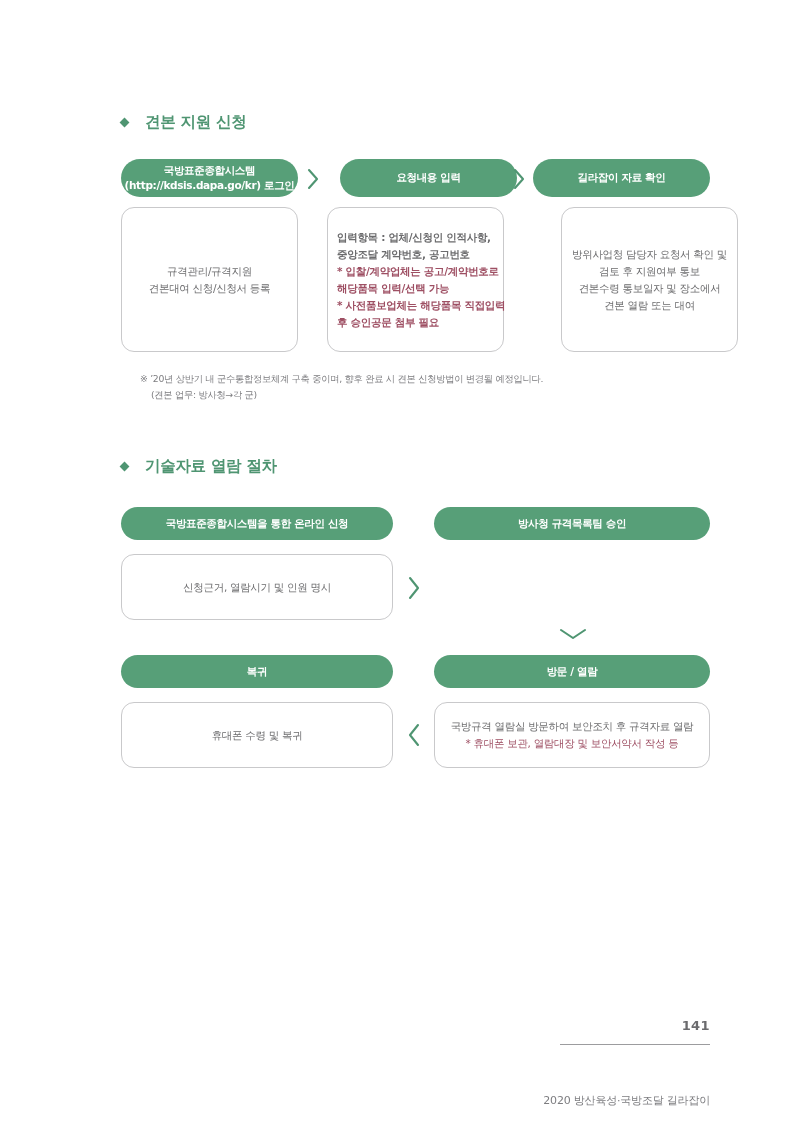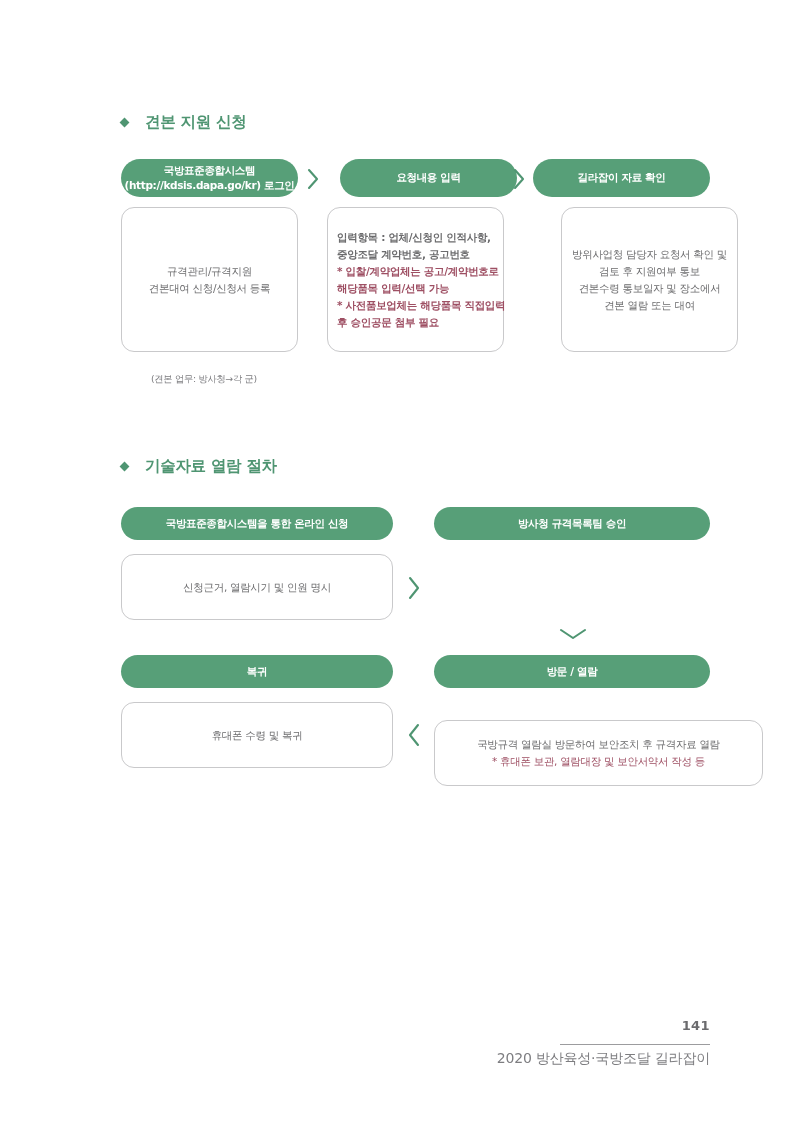--- a/index.html
+++ b/index.html
@@ -115,22 +115,22 @@
     position: absolute;
     right: 90px;
     top: 1044px;
     width: 150px;
     height: 1px;
     background: #9c9c9e;
   }
   .footer-text {
     position: absolute;
     right: 90px;
-    top: 1050px;
-    font-size: 14px;
+    top: 1093px;
+    font-size: 11px;
     color: #7d7d80;
     letter-spacing: -0.2px;
     white-space: nowrap;
   }
 </style>
 </head>
 <body>
 
 <div class="page">
 
@@ -179,20 +179,21 @@
   </div>
 
   <div class="bodybox centered" style="left:533px; top:207px; width:177px; height:145px;margin-left:28px;">
     <span class="ln">방위사업청 담당자 요청서 확인 및</span>
     <span class="ln">검토 후 지원여부 통보</span>
     <span class="ln">견본수령 통보일자 및 장소에서</span>
     <span class="ln">견본 열람 또는 대여</span>
   </div>
 
   <div class="footnote" style="left:140px; top:371px;">
+    <span class="ln1">※ ’20년 상반기 내 군수통합정보체계 구축 중이며, 향후 완료 시 견본 신청방법이 변경될 예정입니다.</span>
     <span class="ln2">(견본 업무: 방사청→각 군)</span>
   </div>
 
   <div class="section-heading" style="left:121px; top:456px;">
     <span class="diamond-bullet"></span>
     <span>기술자료 열람 절차</span>
   </div>
 
   <div class="pill" style="left:121px; top:507px; width:272px; height:33px;">
     <span>국방표준종합시스템을 통한 온라인 신청</span>
@@ -226,21 +227,21 @@
 
   <div class="chev" style="left:406px; top:722px;">
     <svg width="16" height="26" viewBox="0 0 16 26">
       <polyline points="12,3 4,13 12,23" fill="none" stroke="#4f9572" stroke-width="2.1" stroke-linecap="round" stroke-linejoin="round"></polyline>
     </svg>
   </div>
 
   <div class="pill" style="left:434px; top:655px; width:276px; height:33px;">
     <span>방문 / 열람</span>
   </div>
-  <div class="bodybox centered" style="left:434px; top:702px; width:329px; height:66px;margin-top:18px;">
+  <div class="bodybox centered" style="left:434px; top:702px; width:276px; height:66px;">
     <span class="ln">국방규격 열람실 방문하여 보안조치 후 규격자료 열람</span>
     <span class="ln accent">* 휴대폰 보관, 열람대장 및 보안서약서 작성 등</span>
   </div>
 
   <div class="page-number">141</div>
   <div class="footer-rule"></div>
   <div class="footer-text">2020 방산육성·국방조달 길라잡이</div>
 
 </div>
 

